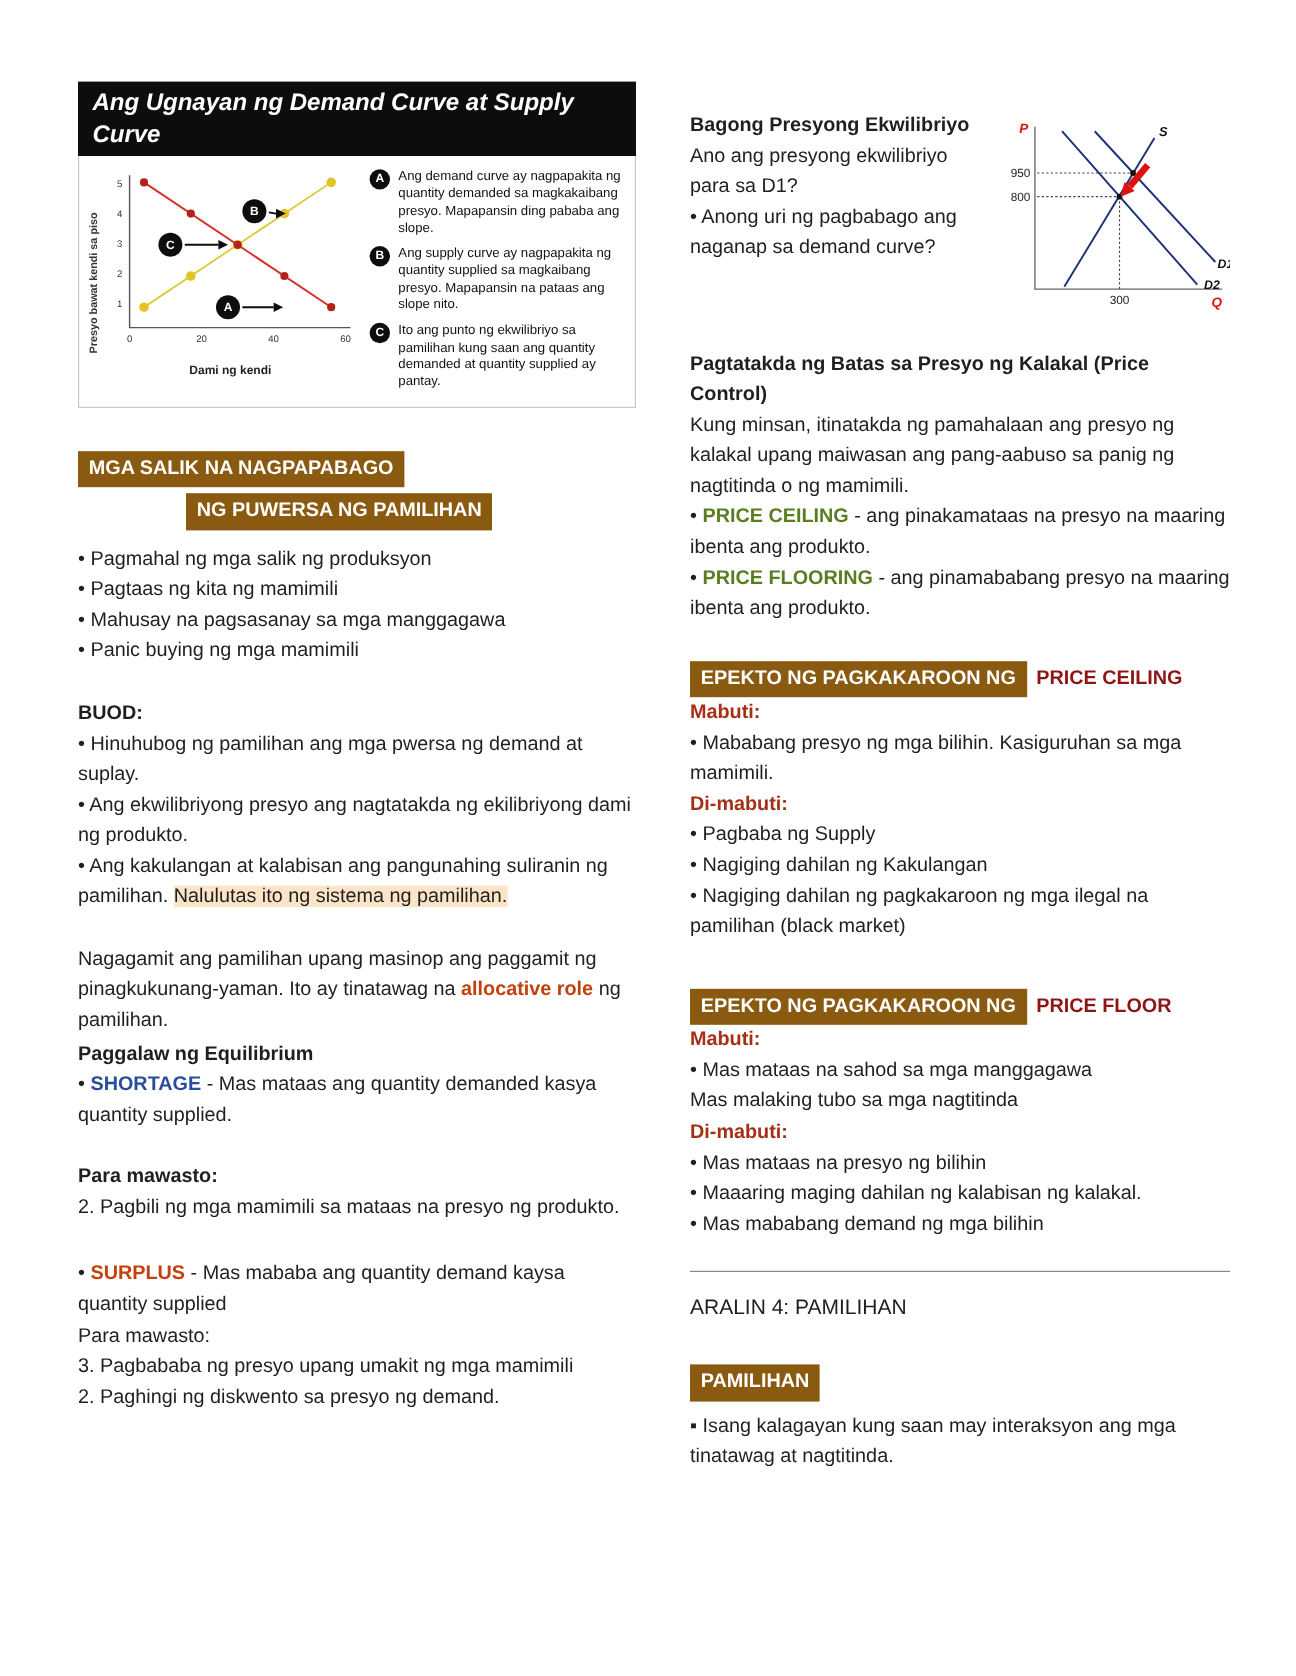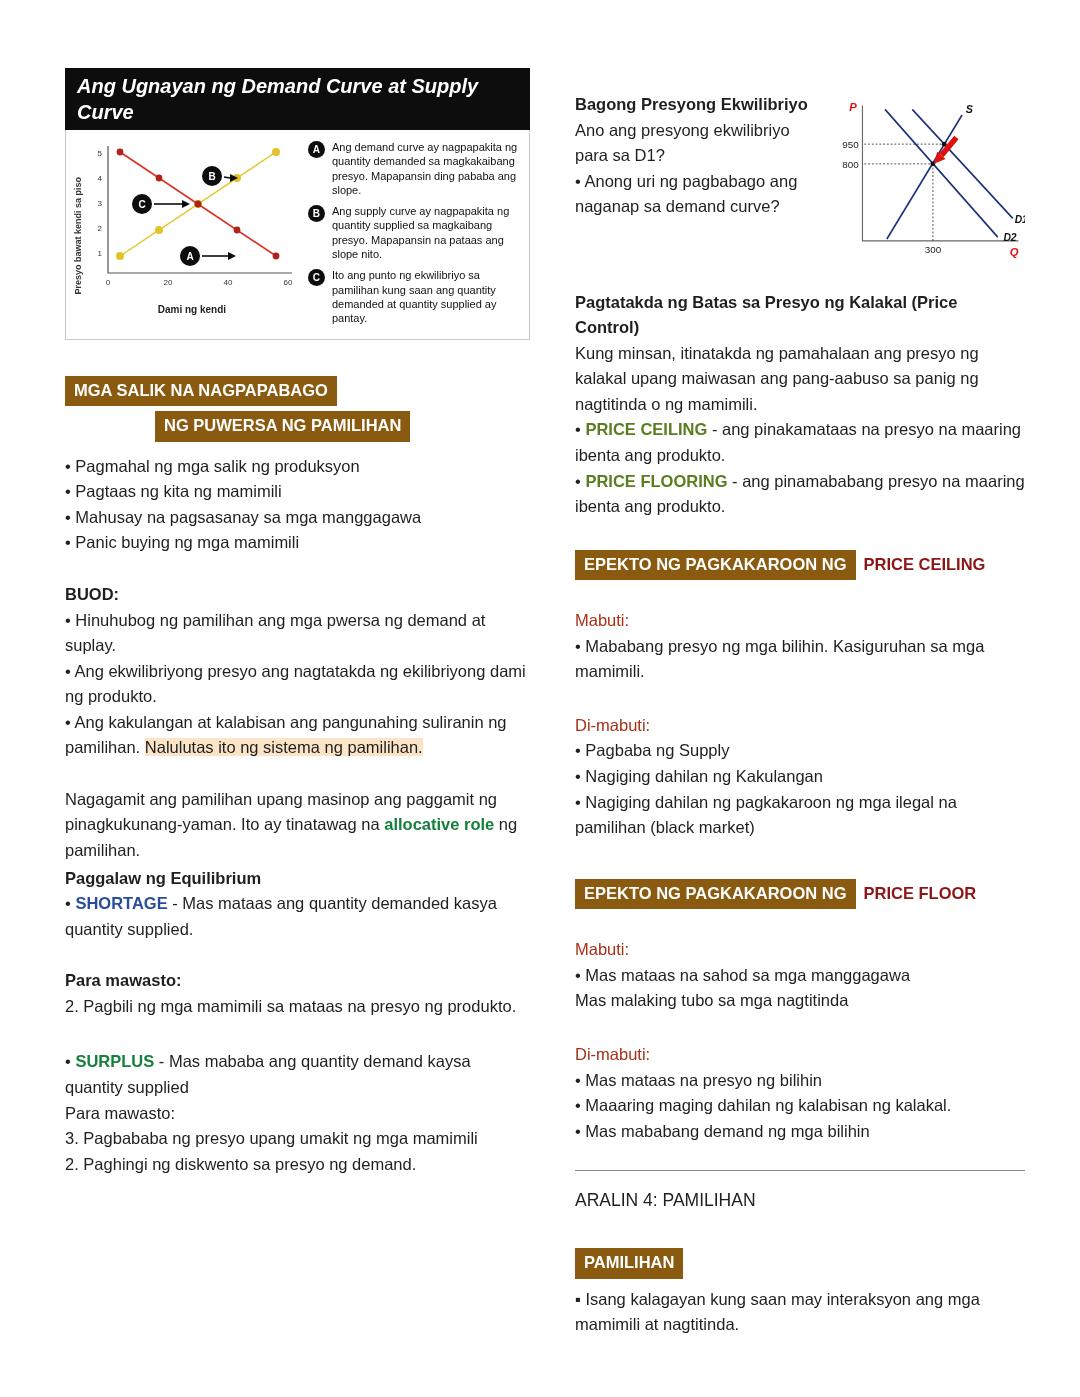--- a/index.html
+++ b/index.html
@@ -40,24 +40,24 @@
 
   
   .chip {
     display:inline-block; background:#8a5a10; color:#ffffff;
     font-weight:bold; padding:2px 9px 3px 9px;
   }
   .chip-line2 { margin-left:90px; margin-top:5px; }
   .section { margin-top:26px; }
   .bold { font-weight:bold; }
   .maroon { color:#8e1515; font-weight:bold; }
-  .redlabel { color:#a63016; font-weight:normal;margin-top:28px; }
+  .redlabel { color:#a63016; font-weight:bold; }
   .green { color:#5a7d1f; font-weight:bold; }
   .blue { color:#2a4d9b; font-weight:bold; }
-  .darkred { color:#15803d; font-weight:bold; }
+  .darkred { color:#c2410c; font-weight:bold; }
   .hl { background:#fce4c8; }
   .line { margin:0; }
   .items { margin-top:12px; }
   .suffix { margin-left:8px; }
 
   .divider { border-top:1px solid #8a8a8a; margin:26px 0 16px 0; }
   .aralin { font-size:17.5px; }
 
   
   .bagong { display:flex; gap:4px; }
@@ -251,17 +251,17 @@
       <div class="line">• Mas mataas na presyo ng bilihin</div>
       <div class="line">• Maaaring maging dahilan ng kalabisan ng kalakal.</div>
       <div class="line">• Mas mababang demand ng mga bilihin</div>
     </div>
 
     <div class="divider"></div>
     <div class="aralin">ARALIN 4: PAMILIHAN</div>
 
     <div class="section" style="margin-top:34px;">
       <div><span class="chip">PAMILIHAN</span></div>
-      <div class="line" style="margin-top:8px;">▪ Isang kalagayan kung saan may interaksyon ang mga mamimili at nagtitinda.</div>
+      <div class="line" style="margin-top:8px;">▪ Isang kalagayan kung saan may interaksyon ang mga tinatawag at nagtitinda.</div>
     </div>
 
   </div>
 </div>
 
 </body></html>

